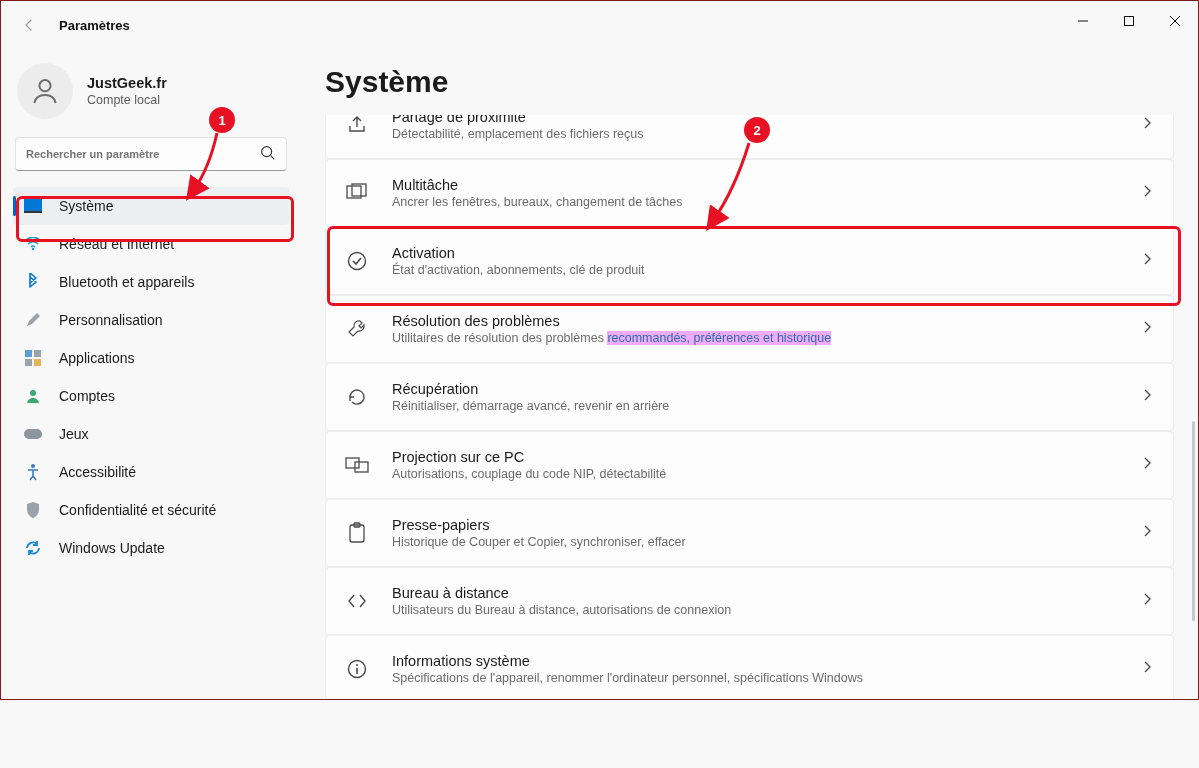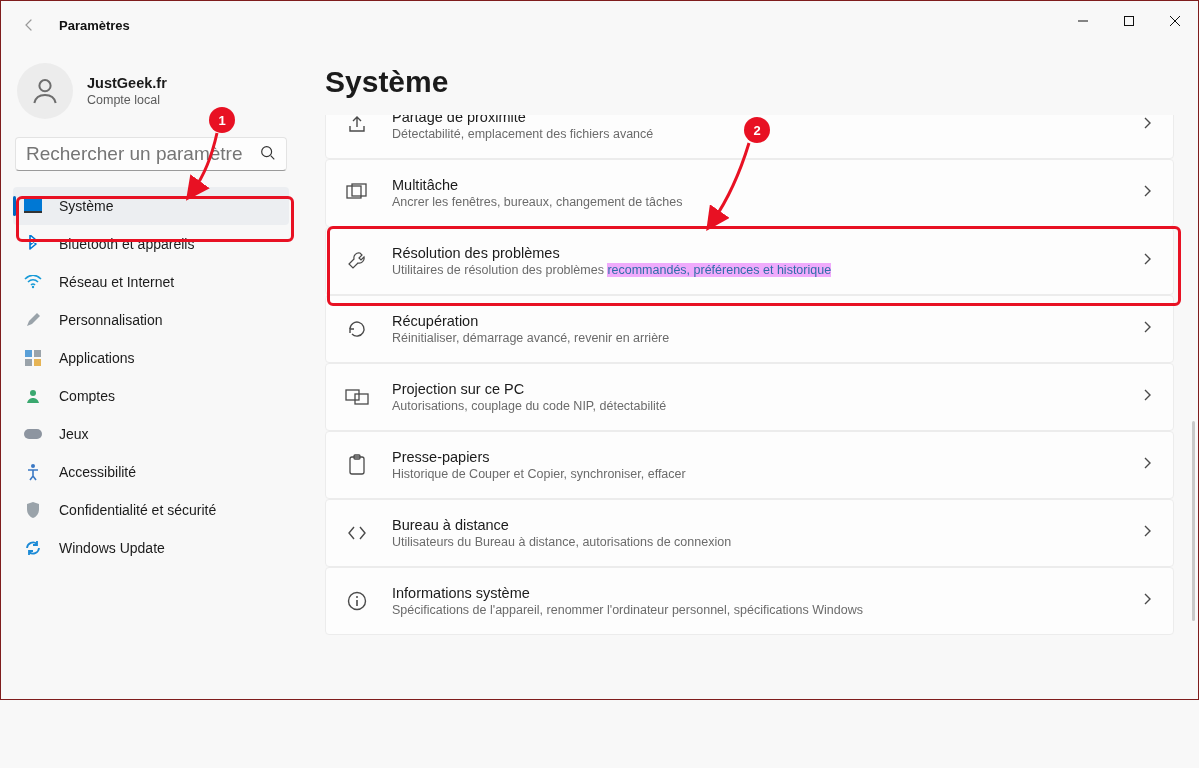--- a/index.html
+++ b/index.html
@@ -10,21 +10,21 @@
 .wincontrols{position:absolute;right:0;top:0;display:flex;}
 .wincontrols div{width:46px;height:40px;display:flex;align-items:center;justify-content:center;color:#111;}
 .body{display:flex;height:calc(100% - 48px);justify-content:flex-end;}
 .sidebar{width:300px;padding:8px 12px 0 12px;box-sizing:border-box;}
 .account{display:flex;align-items:center;margin:6px 0 18px 4px;}
 .avatar{width:56px;height:56px;background:#ececec;border-radius:50%;display:flex;align-items:center;justify-content:center;color:#6d6d6d;}
 .acct-text{margin-left:14px;}
 .acct-name{font-weight:700;font-size:14.5px;}
 .acct-sub{font-size:12.5px;color:#5b5b5b;margin-top:2px;}
 .search{position:relative;margin:0 2px 16px 2px;}
-.search input{width:100%;height:34px;border:1px solid #e3e3e3;border-bottom:1px solid #9a9a9a;border-radius:4px;padding:0 36px 0 10px;font-size:19px;background:#fdfdfd;box-sizing:border-box;outline:none;}
+.search input{width:100%;height:34px;border:1px solid #e3e3e3;border-bottom:1px solid #9a9a9a;border-radius:4px;padding:0 36px 0 10px;font-size:11px;background:#fdfdfd;box-sizing:border-box;outline:none;font-weight:bold;}
 .search .sicon{position:absolute;right:10px;top:7px;color:#333;}
 .nav{display:flex;flex-direction:column;gap:0px;}
 .nav-item{display:flex;align-items:center;height:38px;border-radius:4px;padding:0 10px;font-size:14px;color:#1b1b1b;cursor:default;position:relative;}
 .nav-item.selected{background:#eceef1;}
 .nav-item.selected::before{content:"";position:absolute;left:0;top:9px;width:3px;height:20px;background:#0067c0;border-radius:2px;}
 .nav-icon{width:20px;height:20px;margin-right:16px;display:flex;align-items:center;justify-content:center;}
 .main{flex:1;padding:10px 24px 0 24px;box-sizing:border-box;overflow:hidden;}
 h1{font-size:30px;font-weight:600;margin:6px 0 16px 0;}
 .cards-wrap{height:640px;overflow:hidden;}
 .cards{display:flex;flex-direction:column;}
@@ -112,34 +112,34 @@
           <span class="nav-icon">
               <svg width="18" height="14">
                 <rect x="0" y="0" width="18" height="12" fill="#0078d4"></rect>
                 <rect x="0" y="12" width="18" height="2" fill="#333"></rect>
               </svg>
             </span>
           <span>Système</span>
         </div>
         <div class="nav-item">
           <span class="nav-icon">
-              <svg width="14" height="18" viewBox="0 0 14 18">
-                <path d="M4 4l6 5-6 5V0l6 5-6 5" stroke="#0078d4" stroke-width="1.6" fill="none" stroke-linejoin="round"></path>
-              </svg>
-            </span>
-          <span>Bluetooth et appareils</span>
-        </div>
-        <div class="nav-item">
-          <span class="nav-icon">
               <svg width="18" height="14" viewBox="0 0 18 14">
                 <path d="M1 4c5-5 11-5 16 0M4 7c3-3 7-3 10 0M7 10c1.2-1.2 2.8-1.2 4 0" stroke="#1a9bd7" stroke-width="1.6" fill="none"></path>
                 <circle cx="9" cy="12" r="1.2" fill="#1a9bd7"></circle>
               </svg>
             </span>
           <span>Réseau et Internet</span>
+        </div>
+        <div class="nav-item">
+          <span class="nav-icon">
+              <svg width="14" height="18" viewBox="0 0 14 18">
+                <path d="M4 4l6 5-6 5V0l6 5-6 5" stroke="#0078d4" stroke-width="1.6" fill="none" stroke-linejoin="round"></path>
+              </svg>
+            </span>
+          <span>Bluetooth et appareils</span>
         </div>
         <div class="nav-item">
           <span class="nav-icon">
               <svg width="18" height="18" viewBox="0 0 18 18">
                 <path d="M3 15l2-5 8-8 3 3-8 8-5 2z" fill="#9aa3aa"></path>
               </svg>
             </span>
           <span>Personnalisation</span>
         </div>
         <div class="nav-item">
@@ -205,21 +205,21 @@
       <div class="cards">
 
         <div class="card cut">
           <div class="card-icon">
                 <svg width="22" height="22" viewBox="0 0 22 22">
                   <path d="M4 12v5h14v-5M11 3v10M7 7l4-4 4 4" stroke="#4a4a4a" stroke-width="1.4" fill="none"></path>
                 </svg>
               </div>
           <div class="card-body">
                 <div class="card-title">Partage de proximité</div>
-                <div class="card-sub">Détectabilité, emplacement des fichiers avancé</div>
+                <div class="card-sub">Détectabilité, emplacement des fichiers reçus</div>
               </div>
           <div class="chev"><svg width="14" height="14">
                   <path d="M4 2l5 5-5 5" stroke="#4a4a4a" stroke-width="1.4" fill="none"></path>
                 </svg></div>
         </div>
 
         <div class="card">
           <div class="card-icon">
                 <svg width="22" height="20" viewBox="0 0 22 20">
                   <rect x="1" y="3" width="14" height="12" stroke="#4a4a4a" stroke-width="1.3" fill="none"></rect>
@@ -228,20 +228,35 @@
               </div>
           <div class="card-body">
                 <div class="card-title">Multitâche</div>
                 <div class="card-sub">Ancrer les fenêtres, bureaux, changement de tâches</div>
               </div>
           <div class="chev"><svg width="14" height="14">
                   <path d="M4 2l5 5-5 5" stroke="#4a4a4a" stroke-width="1.4" fill="none"></path>
                 </svg></div>
         </div>
 
+        <div class="card">
+          <div class="card-icon">
+                <svg width="22" height="22" viewBox="0 0 22 22">
+                  <circle cx="11" cy="11" r="8.5" stroke="#4a4a4a" stroke-width="1.4" fill="none"></circle>
+                  <path d="M7 11l3 3 5-6" stroke="#4a4a4a" stroke-width="1.6" fill="none"></path>
+                </svg>
+              </div>
+          <div class="card-body">
+                <div class="card-title">Activation</div>
+                <div class="card-sub">État d'activation, abonnements, clé de produit</div>
+              </div>
+          <div class="chev"><svg width="14" height="14">
+                  <path d="M4 2l5 5-5 5" stroke="#4a4a4a" stroke-width="1.4" fill="none"></path>
+                </svg></div>
+        </div>
 
         <div class="card">
           <div class="card-icon">
                 <svg width="22" height="22" viewBox="0 0 22 22">
                   <path d="M14 3a5 5 0 00-6 6L3 14l4 4 5-5a5 5 0 006-6l-3 3-2-2 3-3z" stroke="#4a4a4a" stroke-width="1.2" fill="none"></path>
                 </svg>
               </div>
           <div class="card-body">
                 <div class="card-title">Résolution des problèmes</div>
                 <div class="card-sub"><span>Utilitaires de résolution des problèmes </span><span class="reco">recommandés, préférences et historique</span></div>

